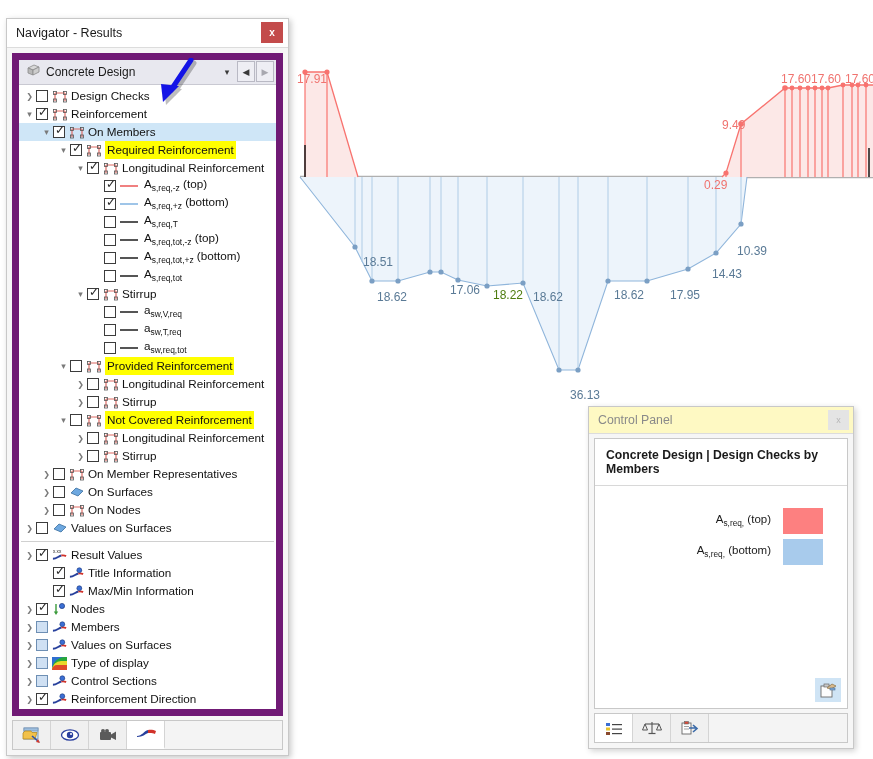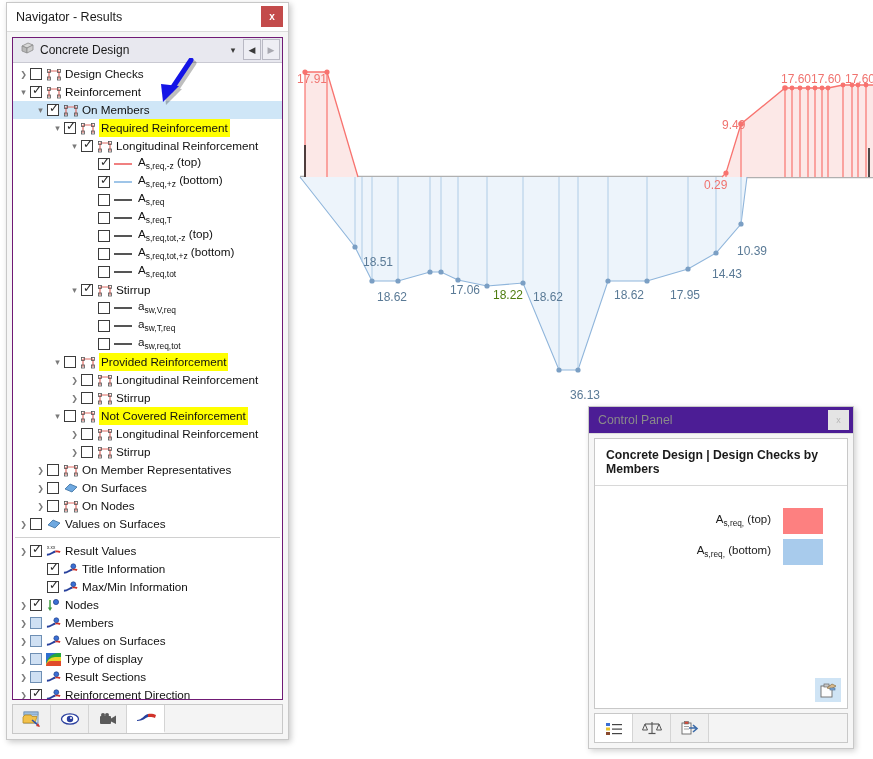--- a/index.html
+++ b/index.html
@@ -10,21 +10,21 @@
     font-family: "Liberation Sans", sans-serif;
     overflow: hidden;
   }
   #root { position: relative; width: 873px; height: 759px; background: #ffffff; }
 
   
   #diagram { position: absolute; left: 0; top: 0; width: 873px; height: 759px; }
 
   
   #navigator {
-    position: absolute; left: 6px; top: 2px;
+    position: absolute; left: 6px; top: 18px;
     width: 283px; height: 738px;
     background: #f6f6f6;
     border: 1px solid #c8c8c8;
     box-shadow: 2px 2px 6px rgba(0,0,0,0.22);
     display: flex; flex-direction: column;
   }
   #nav-titlebar {
     height: 29px; background: #ffffff;
     border-bottom: 1px solid #dcdcdc;
     display: flex; align-items: center;
@@ -35,21 +35,21 @@
   #nav-close {
     position: absolute; right: 5px; top: 3px;
     width: 22px; height: 21px;
     background: #c34b4b; color: #fff;
     font-size: 10px; font-weight: bold;
     display: flex; align-items: center; justify-content: center;
     cursor: pointer;
   }
   #nav-body {
     flex: 1; margin: 5px 5px 0 5px; background: #ffffff;
-    border: 1px solid #701a75; display: flex; flex-direction: column;
+    border: 7px solid #701a75; display: flex; flex-direction: column;
     min-height: 0;
   }
   
   #nav-combo {
     height: 25px; background: #e8e8ef;
     border-bottom: 1px solid #c9c9d2;
     display: flex; align-items: center; padding-left: 6px;
     flex: none; position: relative;
   }
   #nav-combo .cube { margin-right: 6px; flex: none; }
@@ -114,21 +114,21 @@
 
   
   #control-panel {
     position: absolute; left: 588px; top: 406px;
     width: 266px; height: 343px;
     background: #f6f6f6; border: 1px solid #c8c8c8;
     box-shadow: 2px 2px 6px rgba(0,0,0,0.18);
     display: flex; flex-direction: column;
   }
   #cp-titlebar {
-    height: 27px; background: #4c1d95; border-bottom: 1px solid #dcdcdc;
+    height: 27px; background: #fef9c3; border-bottom: 1px solid #dcdcdc;
     display: flex; align-items: center; padding-left: 9px; flex: none;
     position: relative;
   }
   #cp-title { font-size: 12.3px; color: #8a8a8a; }
   #cp-close {
     position: absolute; right: 4px; top: 3px; width: 21px; height: 20px;
     background: #e4e4e4; color: #b6b6b6; font-size: 9px;
     display: flex; align-items: center; justify-content: center; cursor: pointer;
   }
   #cp-body {
@@ -389,26 +389,20 @@
             <div class="trow" style="padding-left: 72px;">
               <span class="twisty none"></span>
               <span class="cb checked"></span>
               <span class="line-swatch" style="background: rgb(159, 197, 232);"></span>
               <span class="tlabel">A<sub>s,req,+z</sub> (bottom)</span>
             </div>
             <div class="trow" style="padding-left: 72px;">
               <span class="twisty none"></span>
               <span class="cb"></span>
               <span class="line-swatch" style="background: rgb(85, 85, 85);"></span>
-              <span class="tlabel">A<sub>s,req</sub></span>
-            </div>
-            <div class="trow" style="padding-left: 72px;">
-              <span class="twisty none"></span>
-              <span class="cb"></span>
-              <span class="line-swatch" style="background: rgb(85, 85, 85);"></span>
               <span class="tlabel">A<sub>s,req,T</sub></span>
             </div>
             <div class="trow" style="padding-left: 72px;">
               <span class="twisty none"></span>
               <span class="cb"></span>
               <span class="line-swatch" style="background: rgb(85, 85, 85);"></span>
               <span class="tlabel">A<sub>s,req,tot,-z</sub> (top)</span>
             </div>
             <div class="trow" style="padding-left: 72px;">
               <span class="twisty none"></span>
@@ -677,21 +671,21 @@
             <div class="trow" style="padding-left: 4px;">
               <span class="twisty closed"></span>
               <span class="cb blue"></span>
               <span class="ticon">
                 <svg width="16" height="13" viewBox="0 0 16 13">
                   <path d="M1,10 C5,10 7,7 10,6.5" stroke="#27409c" stroke-width="2" fill="none"></path>
                   <path d="M10,6.5 C12,6.2 14,6.6 15,7.2" stroke="#d1322a" stroke-width="2" fill="none"></path>
                   <circle cx="11" cy="3" r="2.6" fill="#3b6fd4" stroke="#1d3a82" stroke-width="0.7"></circle>
                 </svg>
               </span>
-              <span class="tlabel">Result Sections</span>
+              <span class="tlabel">Control Sections</span>
             </div>
             <div class="trow" style="padding-left: 4px;">
               <span class="twisty closed"></span>
               <span class="cb checked"></span>
               <span class="ticon">
                 <svg width="16" height="13" viewBox="0 0 16 13">
                   <path d="M1,10 C5,10 7,7 10,6.5" stroke="#27409c" stroke-width="2" fill="none"></path>
                   <path d="M10,6.5 C12,6.2 14,6.6 15,7.2" stroke="#d1322a" stroke-width="2" fill="none"></path>
                   <circle cx="11" cy="3" r="2.6" fill="#3b6fd4" stroke="#1d3a82" stroke-width="0.7"></circle>
                 </svg>

